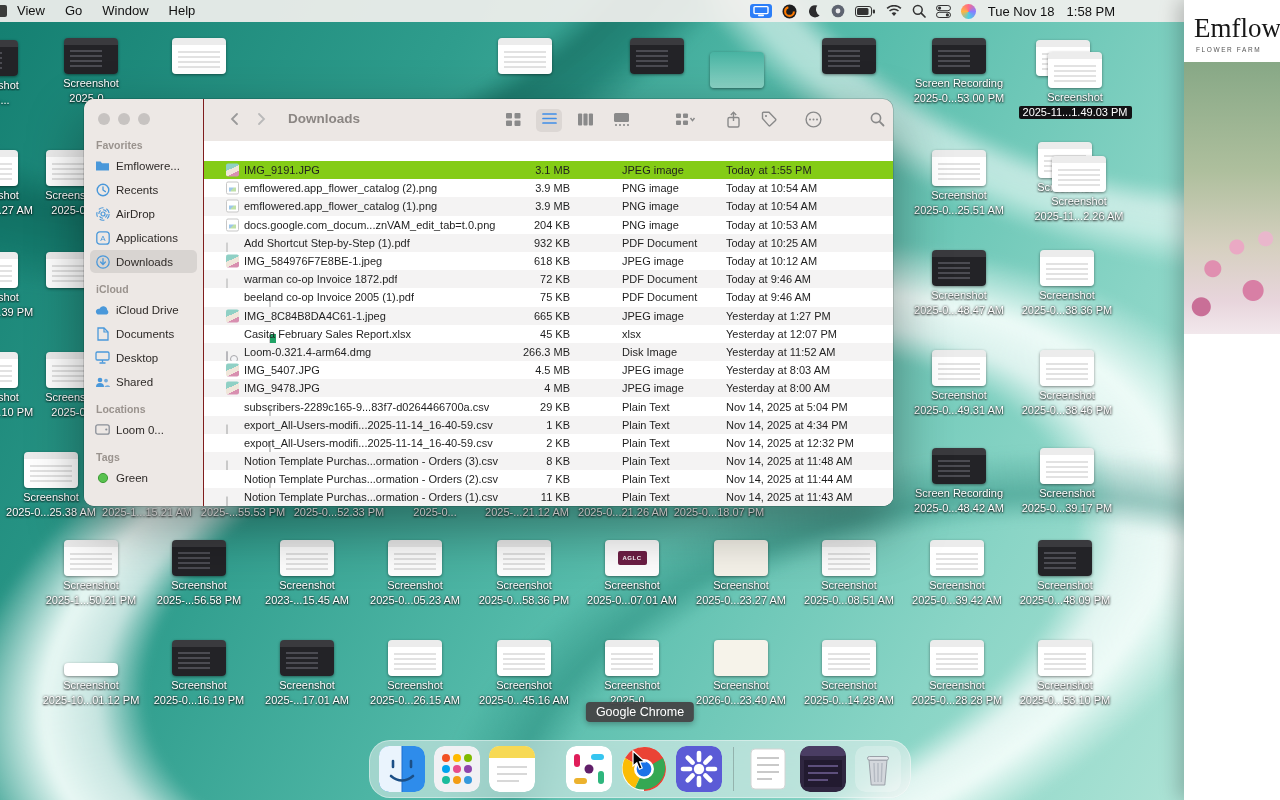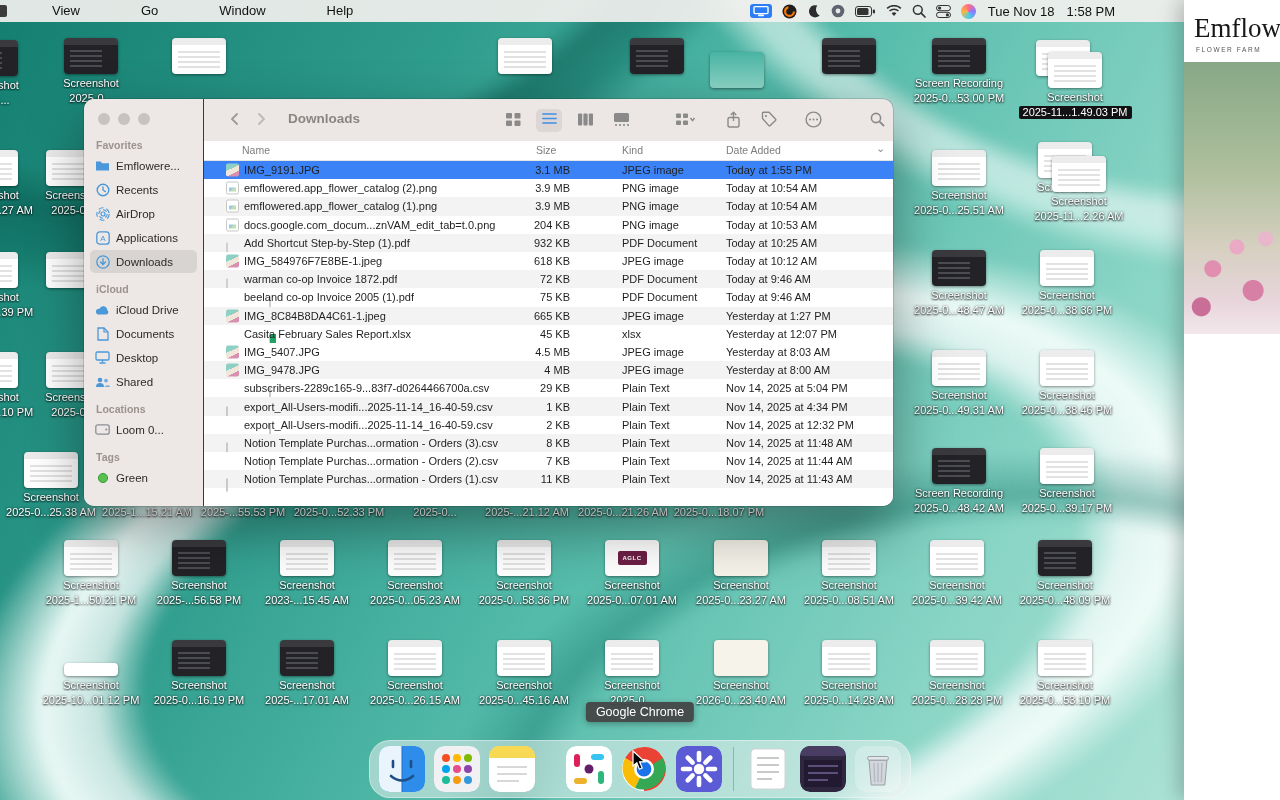--- a/index.html
+++ b/index.html
@@ -18,21 +18,21 @@
     background:radial-gradient(ellipse closest-side, transparent 54%, rgba(255,255,255,0.55) 60%, rgba(236,251,247,0.6) 66%, transparent 74%); }
   .rb4 { width:1500px; height:900px; left:220px; top:330px; transform:rotate(-9deg);
     background:radial-gradient(ellipse closest-side, transparent 56%, rgba(16,118,104,0.4) 62%, transparent 72%); }
 
   
   #menu-bar { position:absolute; left:0; top:0; width:1280px; height:22px; z-index:11;
     background:rgba(242,240,238,0.92); display:flex; align-items:center; justify-content:space-between;
     font-size:13px; color:#111; }
   #menu-left { display:flex; align-items:center; height:100%; }
   .clipped-frag { width:7px; height:12px; background:#1c1c1c; margin-left:0; border-radius:0 2px 2px 0; opacity:.85; }
-  .menu-item { padding:0 16px; height:22px; line-height:22px;margin-left:29px; }
+  .menu-item { padding:0 10px; height:22px; line-height:22px; }
   #menu-right { display:flex; align-items:center; height:100%; padding-right:165px; }
   .st-ic { display:inline-flex; align-items:center; justify-content:center; margin-left:10px; height:16px; }
   .siri-dot { width:15px; height:15px; border-radius:50%;
     background:conic-gradient(#ff6a88,#8a7bff,#4ad0e0,#ffb340,#ff6a88); }
   .mb-date { margin-left:12px; } .mb-time { margin-left:12px; }
 
   
   #desktop-icons { position:absolute; inset:0; z-index:1; }
   .dicon { position:absolute; width:54px; display:flex; flex-direction:column; align-items:center; }
   .thumb { width:54px; height:36px; border-radius:4px; box-shadow:0 1px 3px rgba(0,0,0,0.45);
@@ -75,21 +75,21 @@
   #win-title { position:absolute; left:84px; top:12px; font-size:13.5px; font-weight:bold; color:#8b8683; }
   #content { position:absolute; left:0; top:42px; right:0; bottom:0; background:#fff; }
   #list-header { position:absolute; left:0; top:0; right:0; height:20px; background:#fff;
     border-bottom:1px solid #e4e4e4; font-size:10.5px; color:#7d7d7d; }
   #list-header span { position:absolute; top:3px; }
   .h-name { left:38px; } .h-size { left:332px; } .h-kind { left:418px; } .h-date { left:522px; }
   .h-chev { left:672px; top:1px !important; color:#8a8a8a; font-size:11px; }
   #file-list { position:absolute; left:0; top:20px; right:0; bottom:0; overflow:hidden; }
   .frow { position:relative; height:18.2px; font-size:11px; color:#1f1f1f; }
   .frow.even { background:#f4f3f3; } .frow.odd { background:#fff;padding-left:43px; }
-  .frow.sel { background:#3b82f6; }
+  .frow.sel { background:#84cc16; }
   .frow span { position:absolute; top:50%; transform:translateY(-50%); white-space:nowrap; }
   .fi { left:22px; width:13px; height:13px; border-radius:2px; }
   .c-name { left:40px; max-width:258px; overflow:hidden; text-overflow:ellipsis; }
   .c-size { left:300px; width:66px; text-align:right; }
   .c-kind { left:418px; } .c-date { left:522px; }
   .fi.jpeg { background:linear-gradient(155deg,#8fd0c5 0 40%,#f0e6da 40% 70%,#d88fb0 70%); }
   .fi.png  { background:#fff; border:1px solid #c7c7c7; }
   .fi.png::after { content:""; position:absolute; left:2px; right:2px; bottom:2px; height:4px;
     background:linear-gradient(135deg,#9ec7e8 0 50%,#bfe0a8 50%); }
   .fi.pdf  { background:#fff; border:1px solid #d0d0d0; position:relative; }
@@ -600,27 +600,20 @@
             </svg></span>
         </div>
         <div class="tbtn" style="left: 660px;">
           <span><svg width="15" height="15">
               <circle cx="6" cy="6" r="4.6" stroke="#8a8a8a" stroke-width="1.6" fill="none"></circle>
               <line x1="9.6" y1="9.6" x2="13.5" y2="13.5" stroke="#8a8a8a" stroke-width="1.8" stroke-linecap="round"></line>
             </svg></span>
         </div>
       </div>
     <div id="content">
-      <div id="list-header">
-        <span class="h-name">Name</span>
-        <span class="h-size">Size</span>
-        <span class="h-kind">Kind</span>
-        <span class="h-date">Date Added</span>
-        <span class="h-chev">⌄</span>
-      </div>
       <div id="file-list">
           <div class="frow sel">
             <span class="fi jpeg"></span>
             <span class="c-name">IMG_9191.JPG</span>
             <span class="c-size">3.1 MB</span>
             <span class="c-kind">JPEG image</span>
             <span class="c-date">Today at 1:55 PM</span>
           </div>
           <div class="frow odd">
             <span class="fi png"></span>
@@ -654,20 +647,21 @@
           <div class="frow even"><span class="fi pdf"></span><span class="c-name">warman co-op Invoice 1872.pdf</span><span class="c-size">72 KB</span><span class="c-kind">PDF Document</span><span class="c-date">Today at 9:46 AM</span></div>
           <div class="frow odd"><span class="fi pdf"></span><span class="c-name">beeland co-op Invoice 2005 (1).pdf</span><span class="c-size">75 KB</span><span class="c-kind">PDF Document</span><span class="c-date">Today at 9:46 AM</span></div>
           <div class="frow even">
             <span class="fi jpeg"></span>
             <span class="c-name">IMG_8C84B8DA4C61-1.jpeg</span>
             <span class="c-size">665 KB</span>
             <span class="c-kind">JPEG image</span>
             <span class="c-date">Yesterday at 1:27 PM</span>
           </div>
           <div class="frow odd"><span class="fi xlsx"></span><span class="c-name">Casita February Sales Report.xlsx</span><span class="c-size">45 KB</span><span class="c-kind">xlsx</span><span class="c-date">Yesterday at 12:07 PM</span></div>
+          <div class="frow even"><span class="fi dmg"></span><span class="c-name">Loom-0.321.4-arm64.dmg</span><span class="c-size">266.3 MB</span><span class="c-kind">Disk Image</span><span class="c-date">Yesterday at 11:52 AM</span></div>
           <div class="frow odd">
             <span class="fi jpeg"></span>
             <span class="c-name">IMG_5407.JPG</span>
             <span class="c-size">4.5 MB</span>
             <span class="c-kind">JPEG image</span>
             <span class="c-date">Yesterday at 8:03 AM</span>
           </div>
           <div class="frow even">
             <span class="fi jpeg"></span>
             <span class="c-name">IMG_9478.JPG</span>

